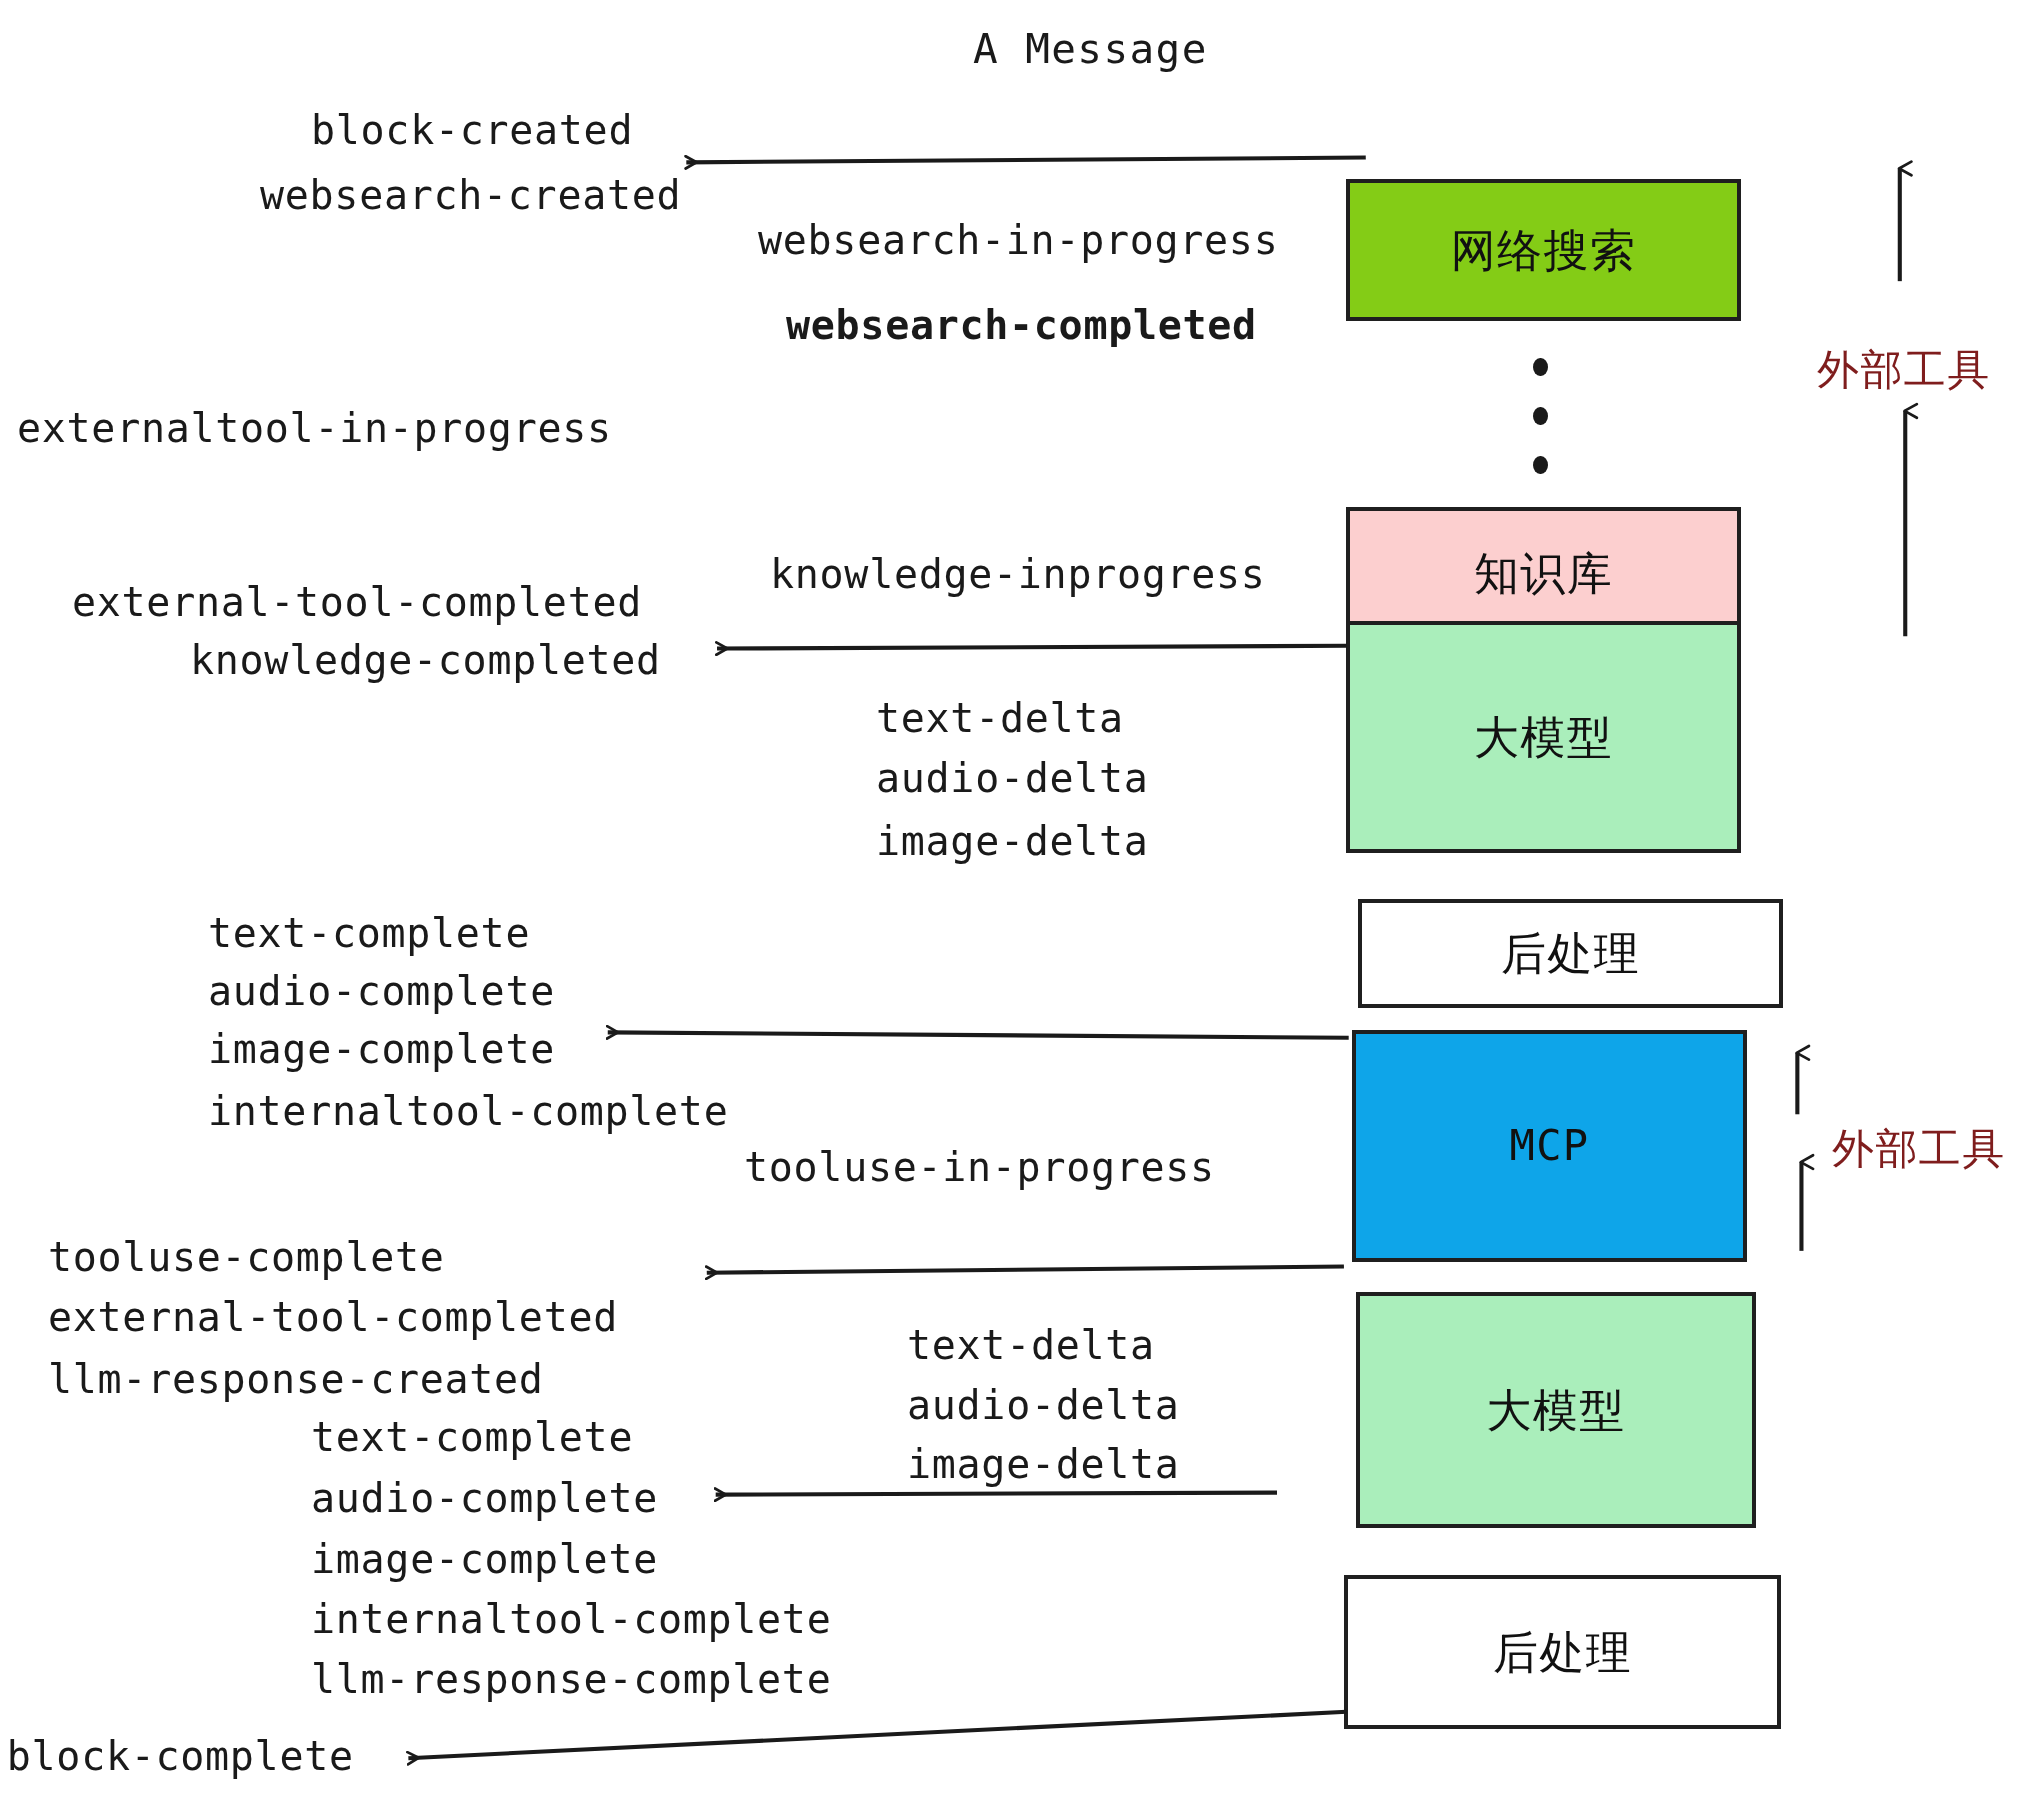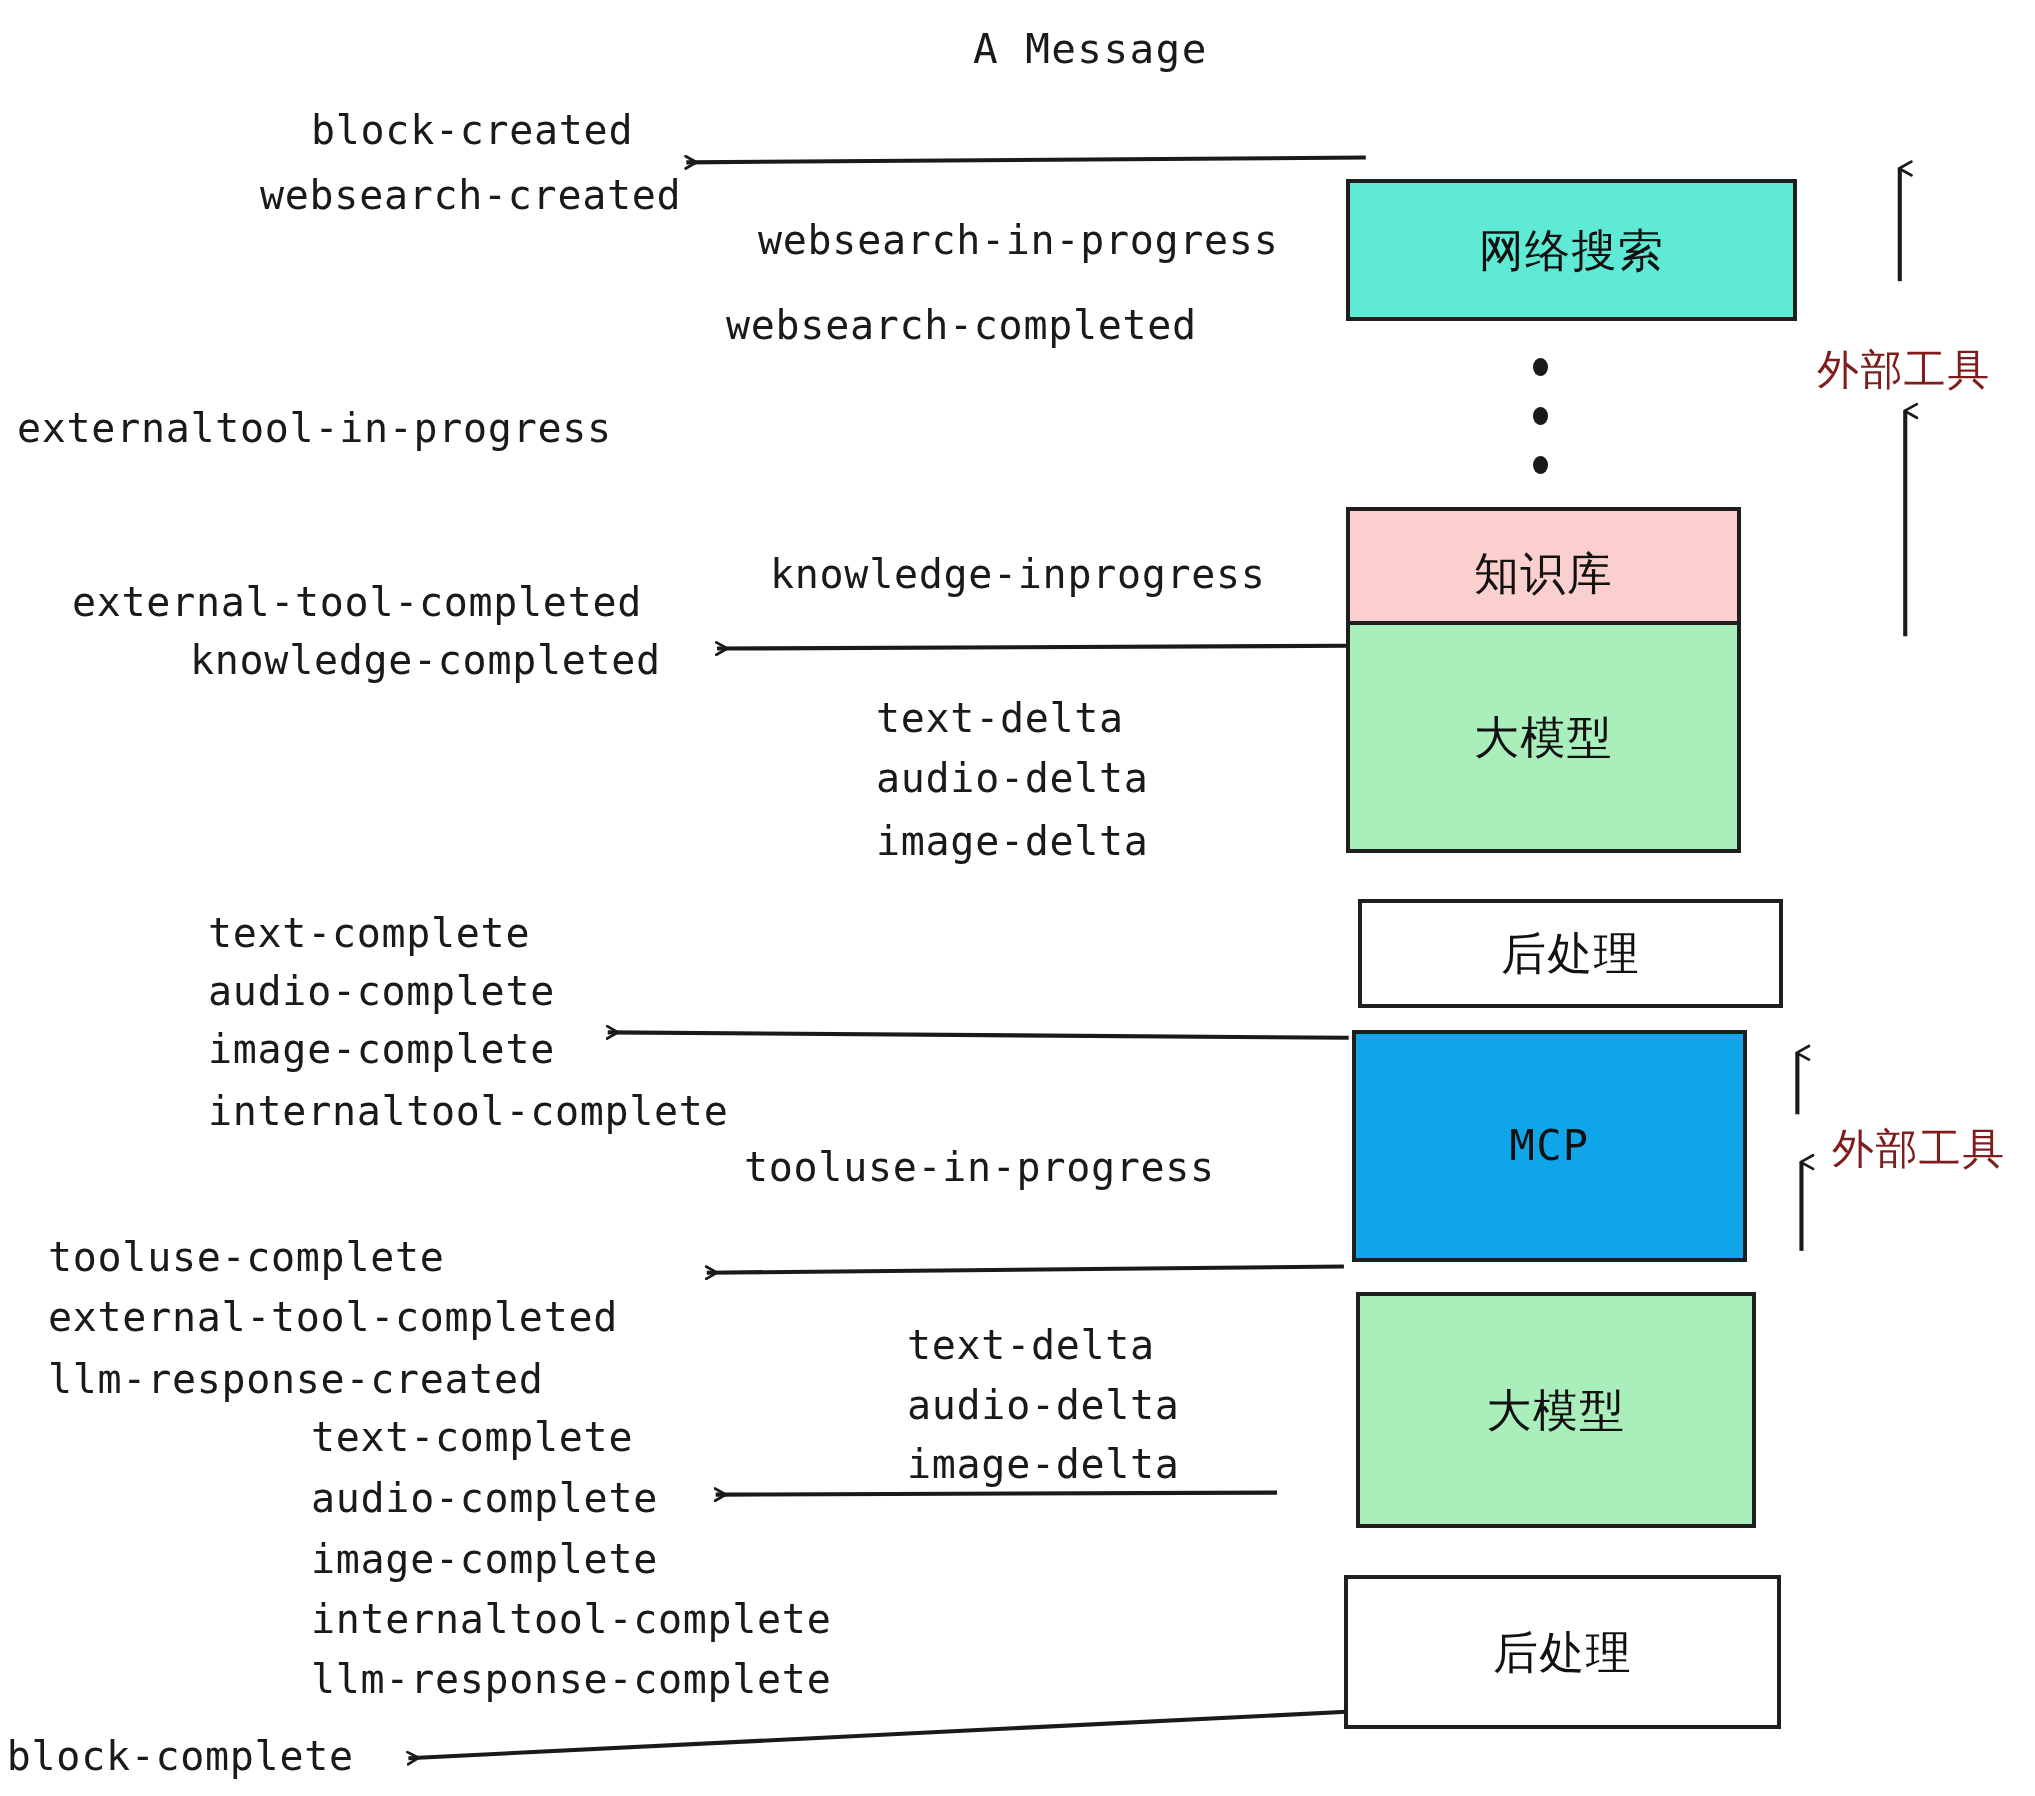--- a/index.html
+++ b/index.html
@@ -92,21 +92,21 @@
 <body>
 
 <div id="canvas">
 
   <div class="title" style="left:973px; top:20.5px;">A Message</div>
 
   <div id="events-layer">
       <div class="evt" style="left: 311px; top: 102px;">block-created</div>
       <div class="evt" style="left: 260px; top: 167px;">websearch-created</div>
       <div class="evt" style="left: 758px; top: 212px;">websearch-in-progress</div>
-      <div class="evt" style="left: 726px; top: 297px;">websearch-completed</div>
+      <div class="evt" style="left: 786px; top: 297px; font-weight: bold;">websearch-completed</div>
       <div class="evt" style="left: 17px; top: 400px;">externaltool-in-progress</div>
       <div class="evt" style="left: 770px; top: 546px;">knowledge-inprogress</div>
       <div class="evt" style="left: 72px; top: 574px;">external-tool-completed</div>
       <div class="evt" style="left: 190px; top: 632px;">knowledge-completed</div>
       <div class="evt" style="left: 876px; top: 690px;">text-delta</div>
       <div class="evt" style="left: 876px; top: 750px;">audio-delta</div>
       <div class="evt" style="left: 876px; top: 813px;">image-delta</div>
       <div class="evt" style="left: 208px; top: 905px;">text-complete</div>
       <div class="evt" style="left: 208px; top: 963px;">audio-complete</div>
       <div class="evt" style="left: 208px; top: 1021px;">image-complete</div>
@@ -120,21 +120,21 @@
       <div class="evt" style="left: 907px; top: 1436px;">image-delta</div>
       <div class="evt" style="left: 311px; top: 1409px;">text-complete</div>
       <div class="evt" style="left: 311px; top: 1470px;">audio-complete</div>
       <div class="evt" style="left: 311px; top: 1531px;">image-complete</div>
       <div class="evt" style="left: 311px; top: 1591px;">internaltool-complete</div>
       <div class="evt" style="left: 311px; top: 1651px;">llm-response-complete</div>
       <div class="evt" style="left: 6.8px; top: 1728px;">block-complete</div>
     </div>
 
   <div id="nodes-layer">
-      <div class="node" style="left: 1346px; top: 171px; width: 451px; height: 142px; background: #5eead4; border-color: rgb(31, 31, 31); text-align: center;">
+      <div class="node" style="left: 1346px; top: 171px; width: 395px; height: 142px; background: #84cc16; border-color: rgb(31, 31, 31); text-align: center;">
         <span class="node-label">网络搜索</span>
       </div>
       <div class="node" style="left: 1346px; top: 499px; width: 395px; height: 133px; background: rgb(252, 207, 207); border-color: rgb(31, 31, 31);">
         <span class="node-label">知识库</span>
       </div>
       <div class="node" style="left: 1346px; top: 613px; width: 395px; height: 232px; background: rgb(170, 238, 187); border-color: rgb(31, 31, 31);">
         <span class="node-label">大模型</span>
       </div>
       <div class="node" style="left: 1358px; top: 891px; width: 425px; height: 109px; background: rgb(255, 255, 255); border-color: rgb(31, 31, 31);">
         <span class="node-label">后处理</span>

